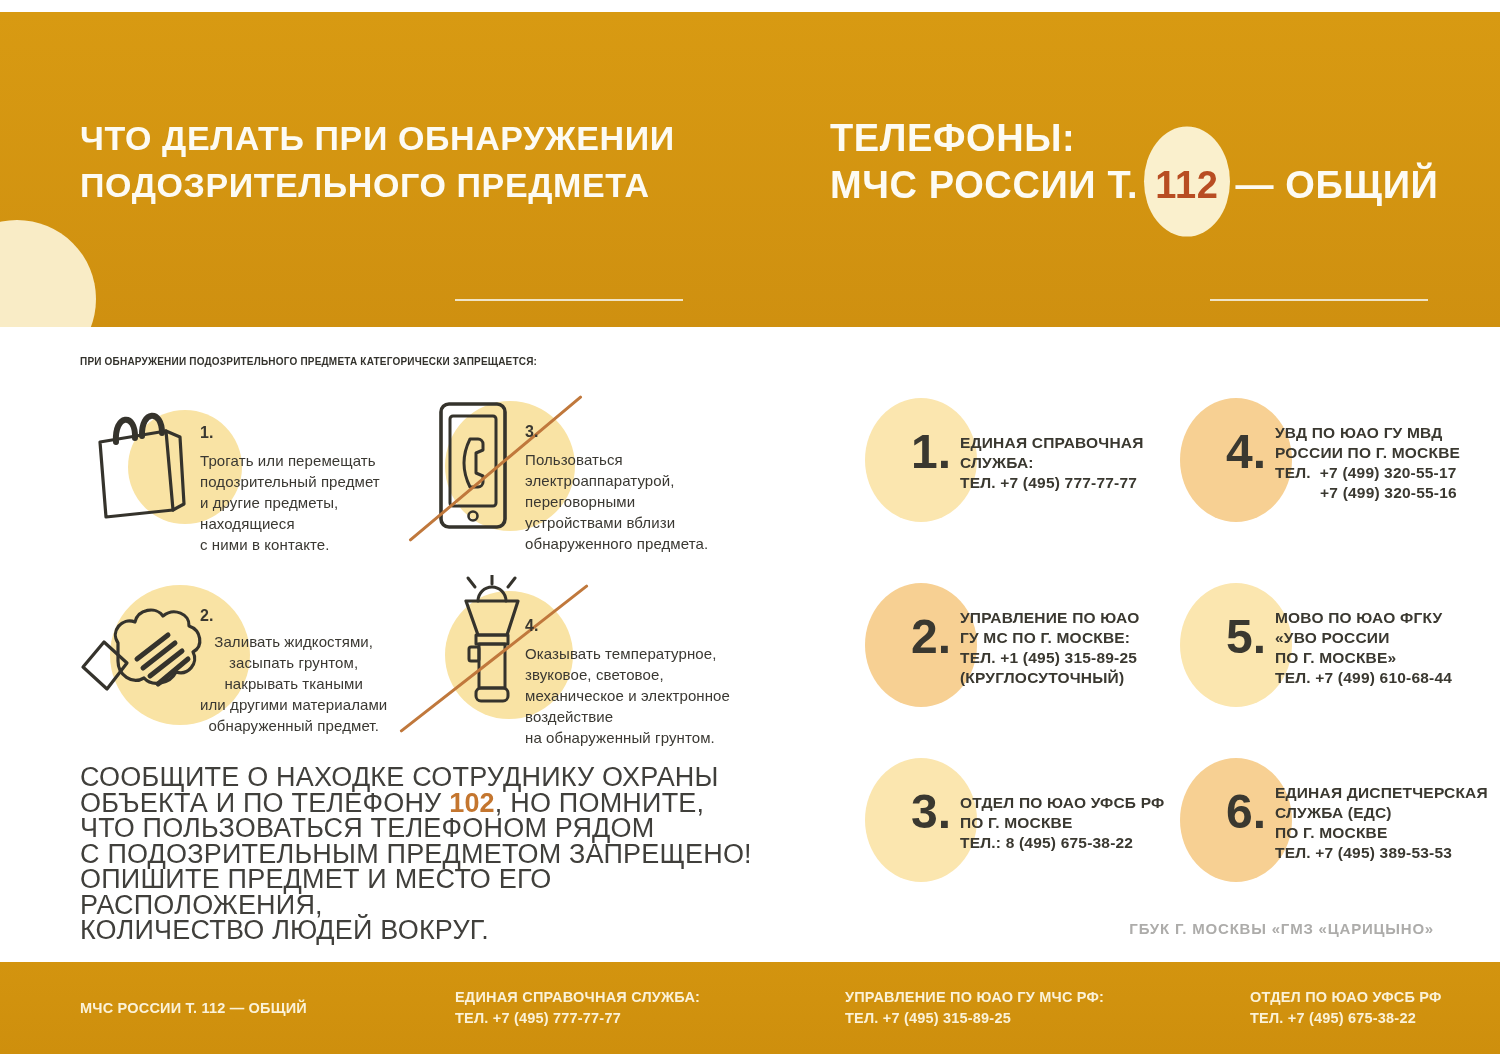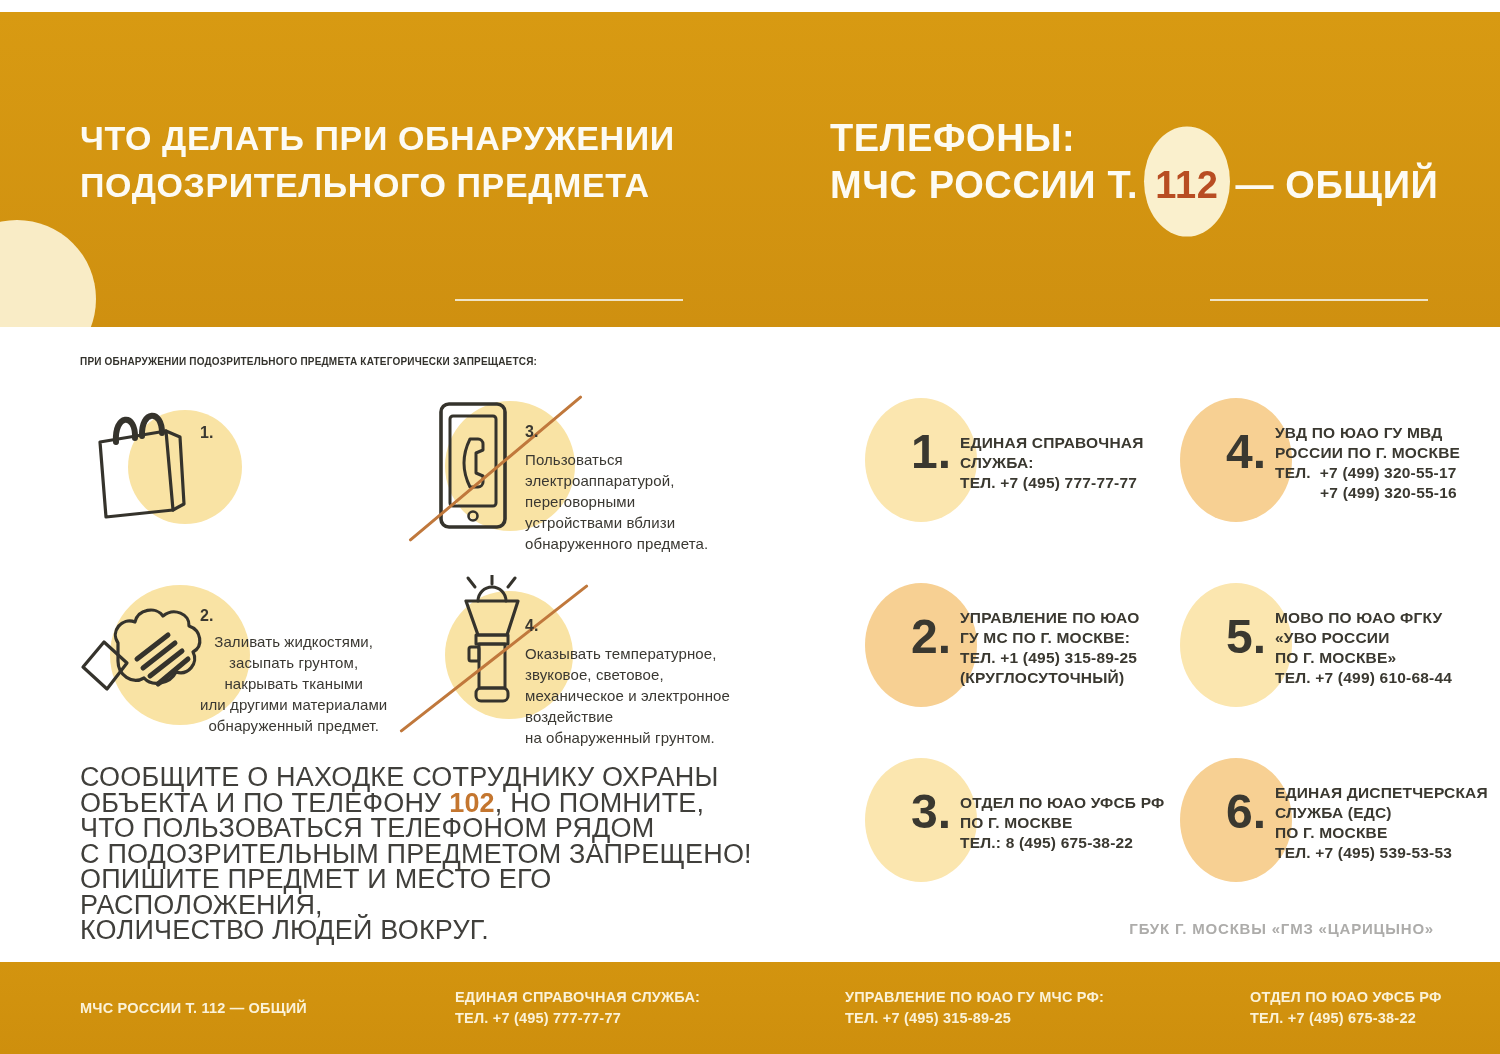--- a/index.html
+++ b/index.html
@@ -154,20 +154,25 @@
 
 <div class="f-item item1">
   <div class="icon-circle"></div>
   <svg width="100" height="125" viewBox="0 0 100 125">
     <path d="M10 42 L76 31 L83 110 L16 117 Z" fill="#fff" stroke-width="3.2"></path>
     <path d="M76 31 L90 37 L94 104 L83 110" fill="#fff" stroke-width="3.2"></path>
     <path d="M26 42 C24 14 46 12 45 38" stroke-width="6"></path>
     <path d="M52 36 C51 10 72 9 72 33" stroke-width="6"></path>
   </svg>
   <div class="f-num">1.</div>
+  <div class="f-text">Трогать или перемещать
+подозрительный предмет
+и другие предметы,
+находящиеся
+с ними в контакте.</div>
 </div>
 
 <div class="f-item item3">
   <div class="icon-circle"></div>
   <svg width="76" height="130" viewBox="0 0 76 130">
     <rect x="4" y="3" width="64" height="123" rx="8" fill="#fff" stroke-width="3.6"></rect>
     <rect x="13" y="15" width="46" height="90" rx="3" fill="#F4D79E" stroke-width="3"></rect>
     <path d="M33 38 h8 a5 5 0 0 1 5 5 v6 l-7 3 v20 l7 3 v6 a5 5 0 0 1 -5 5 h-8 c-4 -8 -6 -14 -6 -24 c0 -10 2 -16 6 -24 z" stroke-width="3"></path>
     <circle cx="36" cy="115" r="4.5" stroke-width="2.6"></circle>
   </svg>
@@ -264,21 +269,21 @@
   <div class="c-text">ОТДЕЛ ПО ЮАО УФСБ РФ
 ПО Г. МОСКВЕ
 ТЕЛ.: 8 (495) 675-38-22</div>
 </div>
 <div class="contact c6">
   <div class="c-circle peach"></div>
   <div class="c-num">6.</div>
   <div class="c-text">ЕДИНАЯ ДИСПЕТЧЕРСКАЯ
 СЛУЖБА (ЕДС)
 ПО Г. МОСКВЕ
-ТЕЛ. +7 (495) 539-53-53</div>
+ТЕЛ. +7 (495) 389-53-53</div>
 </div>
 
 <div class="credit">ГБУК Г. МОСКВЫ «ГМЗ «ЦАРИЦЫНО»</div>
 
 <div class="footer">
   <div class="col fc1">МЧС РОССИИ Т. 112 — ОБЩИЙ</div>
   <div class="col fc2">ЕДИНАЯ СПРАВОЧНАЯ СЛУЖБА:
 ТЕЛ. +7 (495) 777-77-77</div>
   <div class="col fc3">УПРАВЛЕНИЕ ПО ЮАО ГУ МЧС РФ:
 ТЕЛ. +7 (495) 315-89-25</div>

